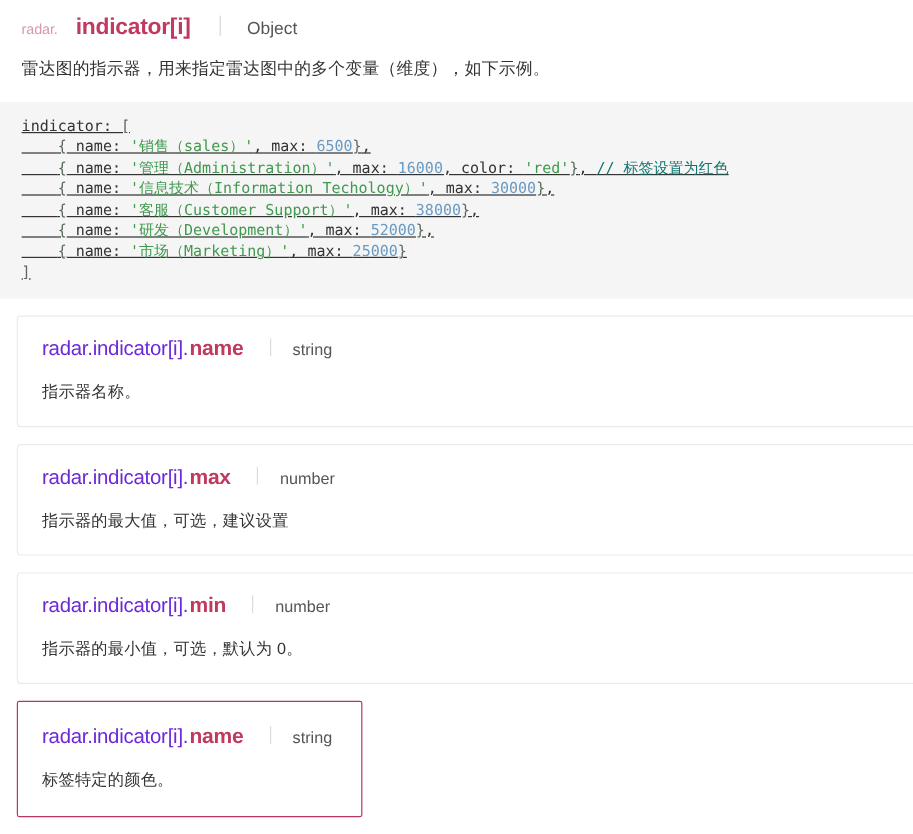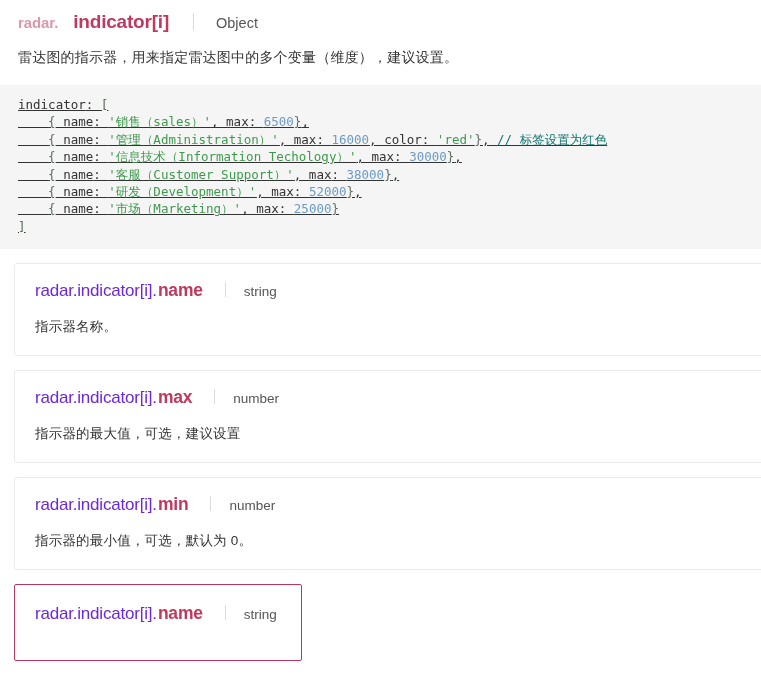--- a/index.html
+++ b/index.html
@@ -17,23 +17,23 @@
   }
 
   
   .doc-header {
     padding: 11px 0 0 18px;
     display: flex;
     align-items: baseline;
     height: 40px;
   }
   .prop-path-prefix {
-    font-size: 15px;
+    font-size: 12px;
     color: #d998ae;
-    font-weight: 700;
+    font-weight: 400;
     letter-spacing: -0.1px;
   }
   .prop-path-name {
     font-size: 19px;
     font-weight: bold;
     color: #c0395e;
     letter-spacing: -0.2px;
     margin-left: 15px;
   }
   .type-divider {
@@ -140,21 +140,21 @@
 </head>
 <body>
 
 <div class="doc-header">
   <span class="prop-path-prefix">radar.</span>
     <span class="prop-path-name">indicator[i]</span>
   <span class="type-divider"></span>
   <span class="type-label">Object</span>
 </div>
 
-<div class="intro-desc">雷达图的指示器，用来指定雷达图中的多个变量（维度），建议设置。</div>
+<div class="intro-desc">雷达图的指示器，用来指定雷达图中的多个变量（维度），如下示例。</div>
 
 <div class="code-block" id="code-block"><span class="ln"><span class="tok-key">indicator</span><span class="tok-plain">: </span><span class="tok-punc">[</span></span><span class="ln"><span class="tok-plain">    </span><span class="tok-punc">{</span><span class="tok-key"> name</span><span class="tok-plain">: </span><span class="tok-str">'销售（sales）'</span><span class="tok-key">, max</span><span class="tok-plain">: </span><span class="tok-num">6500</span><span class="tok-punc">}</span><span class="tok-plain">,</span></span><span class="ln"><span class="tok-plain">    </span><span class="tok-punc">{</span><span class="tok-key"> name</span><span class="tok-plain">: </span><span class="tok-str">'管理（Administration）'</span><span class="tok-key">, max</span><span class="tok-plain">: </span><span class="tok-num">16000</span><span class="tok-key">, color</span><span class="tok-plain">: </span><span class="tok-str">'red'</span><span class="tok-punc">}</span><span class="tok-plain">, </span><span class="tok-cmt">// 标签设置为红色</span></span><span class="ln"><span class="tok-plain">    </span><span class="tok-punc">{</span><span class="tok-key"> name</span><span class="tok-plain">: </span><span class="tok-str">'信息技术（Information Techology）'</span><span class="tok-key">, max</span><span class="tok-plain">: </span><span class="tok-num">30000</span><span class="tok-punc">}</span><span class="tok-plain">,</span></span><span class="ln"><span class="tok-plain">    </span><span class="tok-punc">{</span><span class="tok-key"> name</span><span class="tok-plain">: </span><span class="tok-str">'客服（Customer Support）'</span><span class="tok-key">, max</span><span class="tok-plain">: </span><span class="tok-num">38000</span><span class="tok-punc">}</span><span class="tok-plain">,</span></span><span class="ln"><span class="tok-plain">    </span><span class="tok-punc">{</span><span class="tok-key"> name</span><span class="tok-plain">: </span><span class="tok-str">'研发（Development）'</span><span class="tok-key">, max</span><span class="tok-plain">: </span><span class="tok-num">52000</span><span class="tok-punc">}</span><span class="tok-plain">,</span></span><span class="ln"><span class="tok-plain">    </span><span class="tok-punc">{</span><span class="tok-key"> name</span><span class="tok-plain">: </span><span class="tok-str">'市场（Marketing）'</span><span class="tok-key">, max</span><span class="tok-plain">: </span><span class="tok-num">25000</span><span class="tok-punc">}</span></span><span class="ln"><span class="tok-punc">]</span></span></div>
 
 <div class="cards" id="cards-container">
     <div class="prop-card">
       <div class="prop-card-head">
         <span class="card-prefix">radar.indicator[i].</span>
         <span class="card-name">name</span>
         <span class="card-divider"></span>
         <span class="card-type">string</span>
@@ -179,14 +179,15 @@
       </div>
       <div class="card-desc">指示器的最小值，可选，默认为 0。</div>
     </div>
     <div class="prop-card highlighted">
       <div class="prop-card-head">
         <span class="card-prefix">radar.indicator[i].</span>
         <span class="card-name">name</span>
         <span class="card-divider"></span>
         <span class="card-type">string</span>
       </div>
+      <div class="card-desc">标签特定的颜色。</div>
     </div>
   </div>
 
 </body></html>

